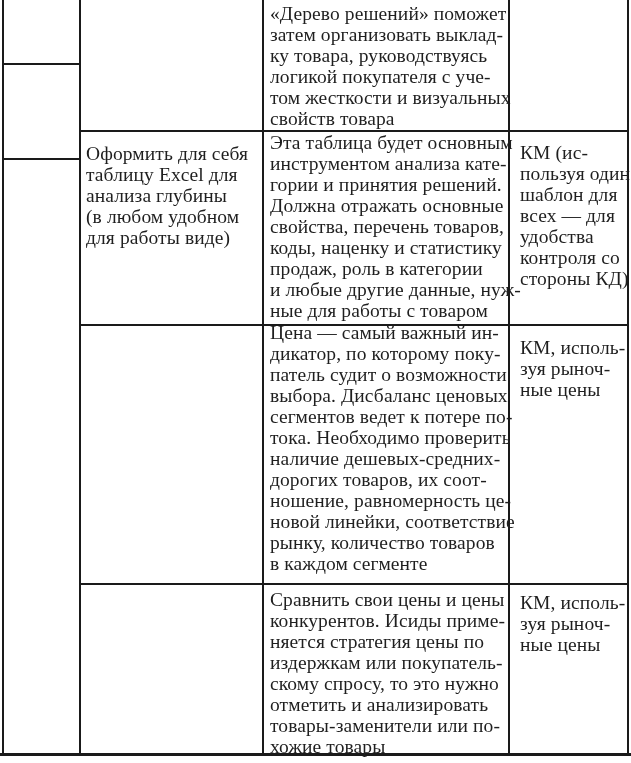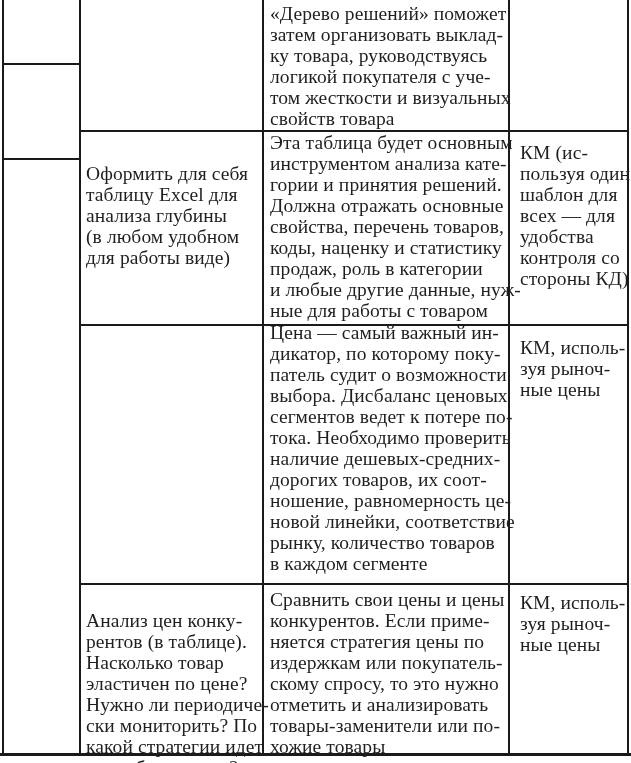--- a/index.html
+++ b/index.html
@@ -45,21 +45,21 @@
     height: 3px;
     background: var(--rule, #1a1a1a);
   }
   .cell {
     position: absolute;
     white-space: pre;
     font-size: 19.5px;
     line-height: 21px;
     letter-spacing: 0.1px;
   }
-  .col-task { left: 86px; margin-top: 20px; }
+  .col-task { left: 86px; }
   .col-explanation { left: 270px; }
   .col-who { left: 520px; font-family: Liberation Serif, serif; }
 </style>
 </head>
 <body>
 
 <div class="page">
 
   <div class="vline" style="left:2px"></div>
   <div class="vline" style="left:79px"></div>
@@ -114,30 +114,22 @@
 наличие дешевых-средних-
 дорогих товаров, их соот-
 ношение, равномерность це-
 новой линейки, соответствие
 рынку, количество товаров
 в каждом сегменте</div>
   <div class="cell col-who" style="top:337px">КМ, исполь-
 зуя рыноч-
 ные цены</div>
 
-  <div class="cell col-task" style="top:590px">Анализ цен конку-
-рентов (в таблице).
-Насколько товар
-эластичен по цене?
-Нужно ли периодиче-
-ски мониторить? По
-какой стратегии идет
-ценообразование?</div>
   <div class="cell col-explanation" style="top:589px">Сравнить свои цены и цены
-конкурентов. Если приме-
+конкурентов. Исиды приме-
 няется стратегия цены по
 издержкам или покупатель-
 скому спросу, то это нужно
 отметить и анализировать
 товары-заменители или по-
 хожие товары</div>
   <div class="cell col-who" style="top:592px">КМ, исполь-
 зуя рыноч-
 ные цены</div>
 

